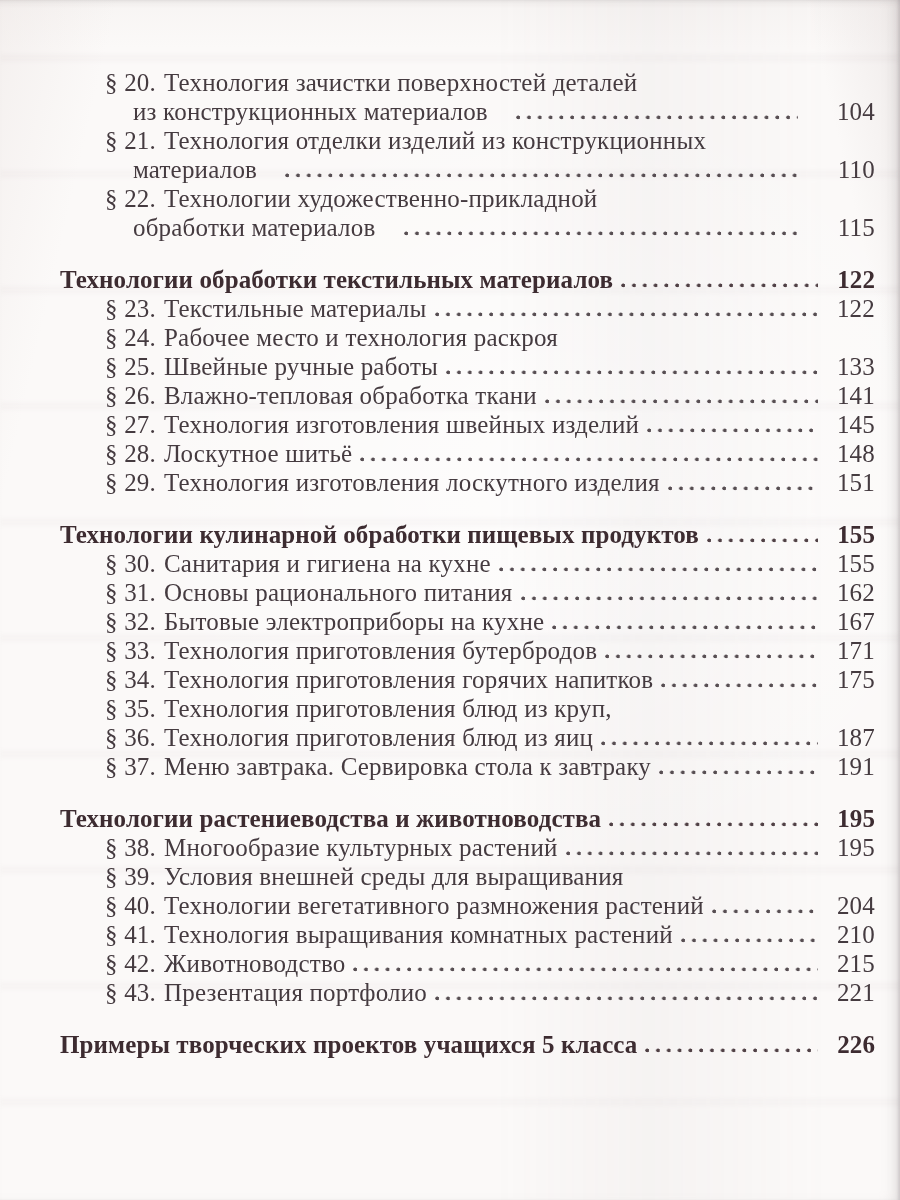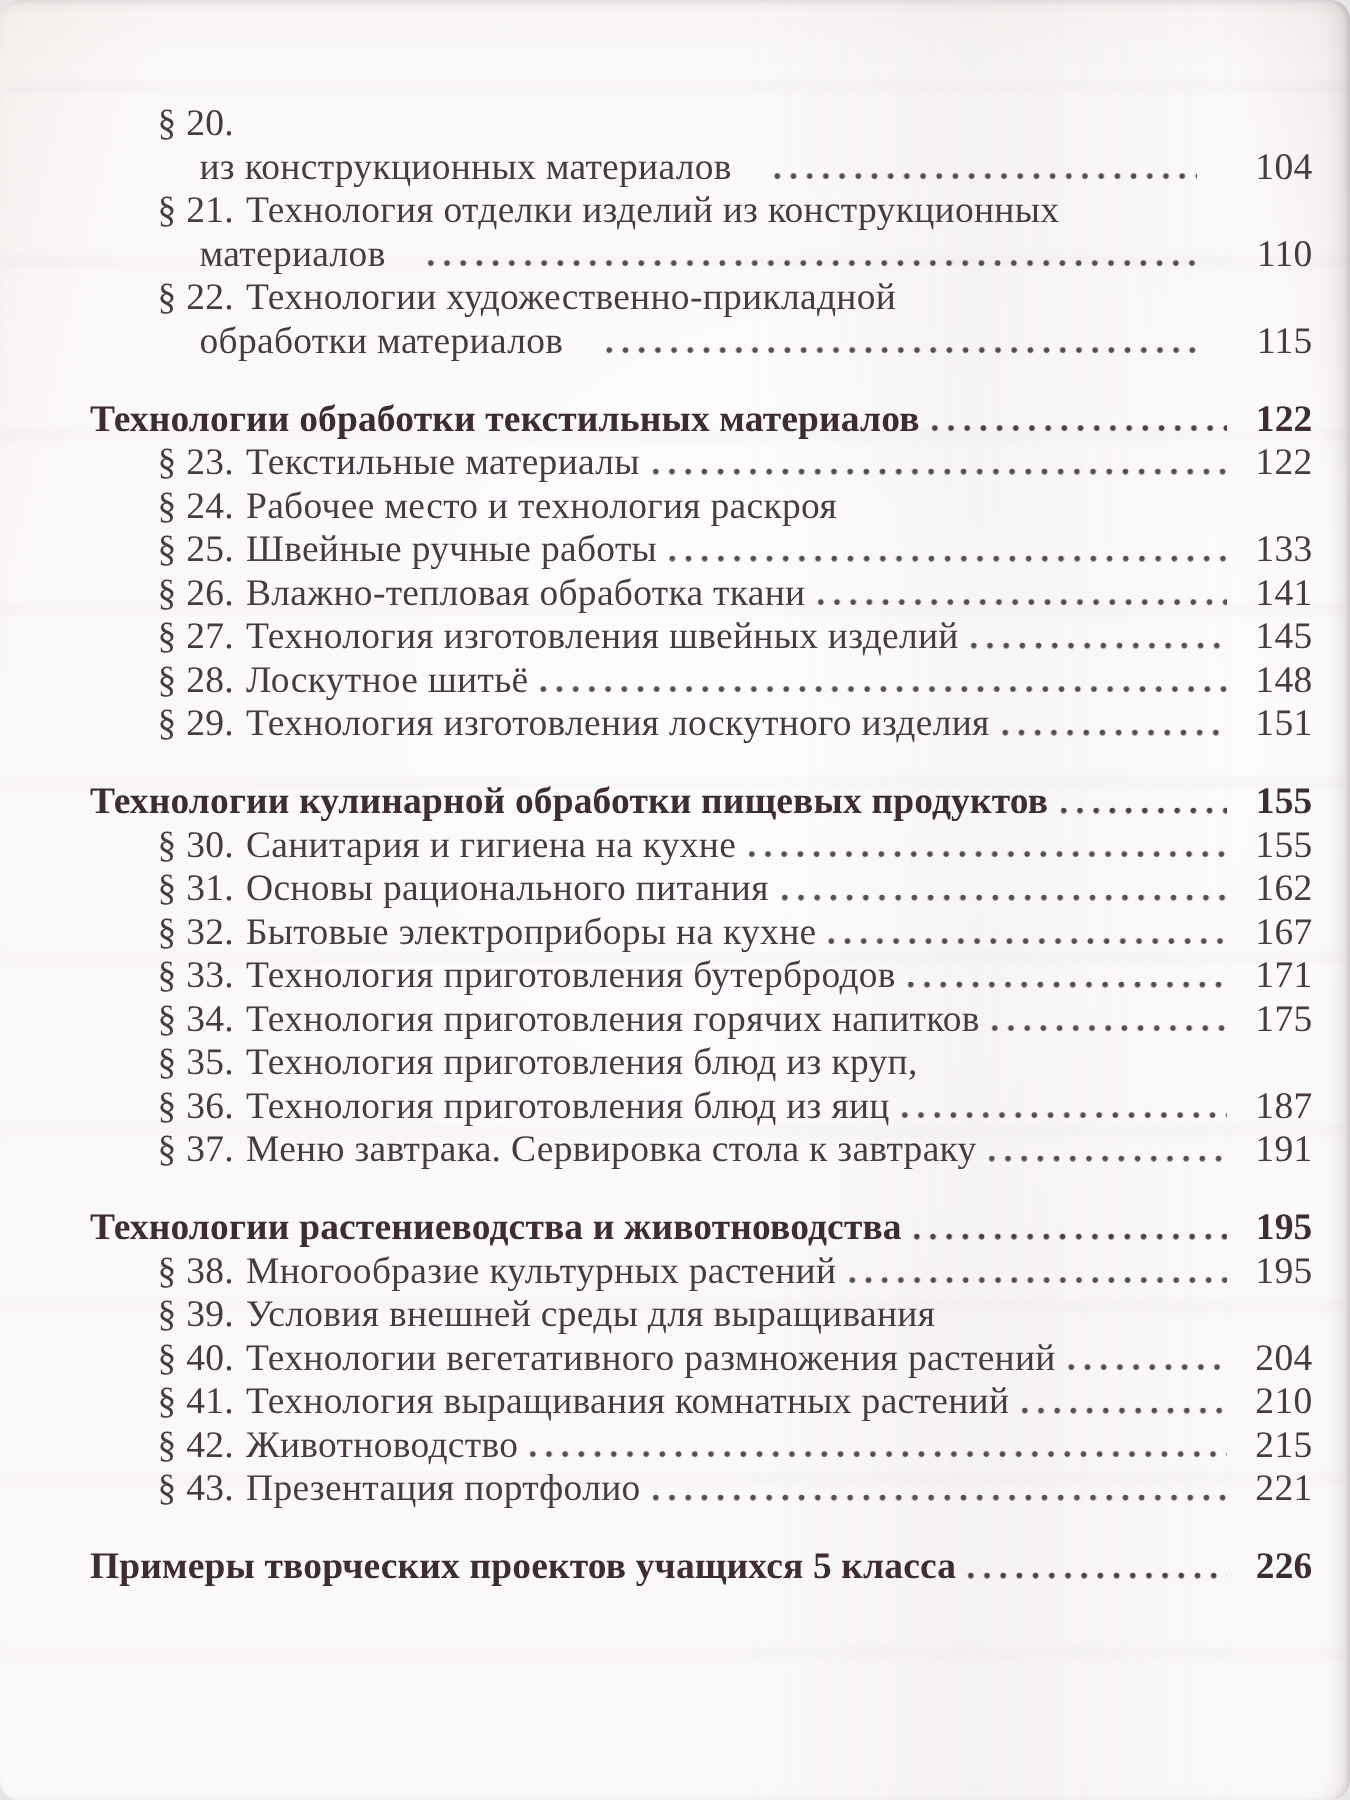--- a/index.html
+++ b/index.html
@@ -18,21 +18,20 @@
     background:
       linear-gradient(103deg, rgba(236,229,227,0.45) 0%, rgba(255,255,255,0) 10%),
       linear-gradient(257deg, rgba(228,221,220,0.50) 0%, rgba(255,255,255,0) 8%),
       linear-gradient(180deg, rgba(240,236,234,0.35) 0%, rgba(255,255,255,0) 4%),
       radial-gradient(ellipse 70% 50% at 62% 40%, rgba(255,255,255,0.6), rgba(255,255,255,0) 70%),
       #fbf9f8;
     box-shadow:
       inset -12px 0 16px -10px rgba(120,108,112,0.28),
       inset -3px 0 3px -1px rgba(110,100,105,0.18),
       inset 0 6px 9px -7px rgba(130,120,124,0.25);
-    border-radius: 13px;
   }
   
   .page::before {
     content: "";
     position: absolute;
     inset: 0;
     pointer-events: none;
     background:
       linear-gradient(90deg, rgba(0,0,0,0) 55%, rgba(150,135,140,0.05) 72%, rgba(0,0,0,0) 92%),
       repeating-linear-gradient(180deg,
@@ -88,20 +87,21 @@
     font-variant-numeric: lining-nums;
   }
 </style>
 </head>
 <body>
 
 <div class="page">
   <div class="toc">
       <div class="row entry-row">
         <span class="enum">§ 20.</span>
+        <span class="txt">Технология зачистки поверхностей деталей</span>
       </div>
       <div class="row entry-row cont">
         <span class="txt">из конструкционных материалов</span>
         <span class="dots"></span>
         <span class="pg">104</span>
       </div>
       <div class="row entry-row">
         <span class="enum">§ 21.</span>
         <span class="txt">Технология отделки изделий из конструкционных</span>
       </div>

